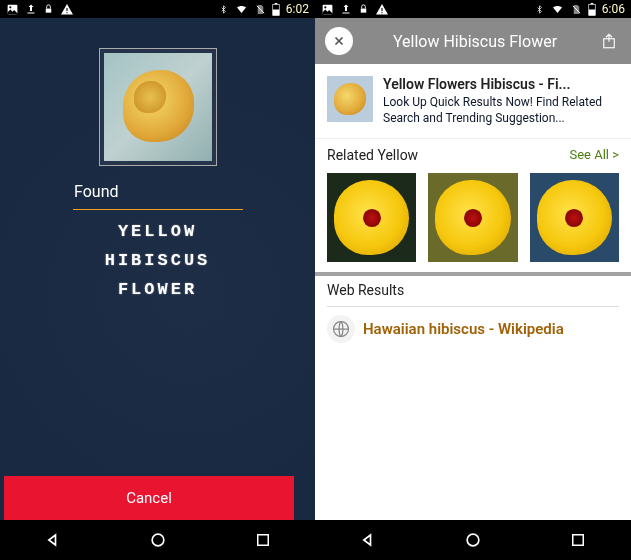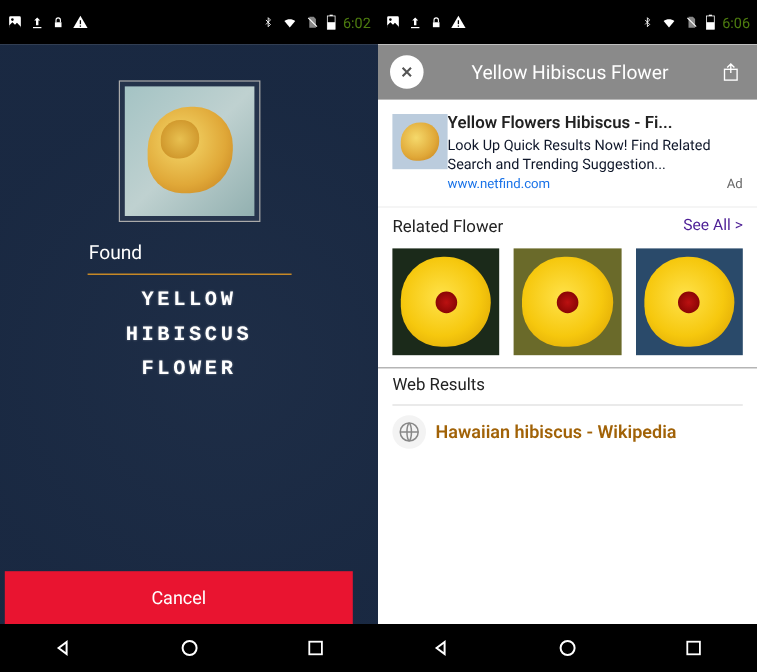--- a/index.html
+++ b/index.html
@@ -15,23 +15,23 @@
     position: relative;
     height: 560px;
     display: flex;
     flex-direction: column;
   }
   .screen.left { width: 315px; }
   .screen.right { width: 316px; border-radius: 26px; }
 
   
   .statusbar {
-    height: 37px;
+    height: 18px;
     background: #000;
-    color: #4d7c0f;
+    color: #fef9c3;
     display: flex;
     align-items: center;
     justify-content: space-between;
     padding: 0 6px;
     font-size: 12px;
   }
   .statusbar .icons { display: flex; gap: 6px; align-items: center; }
   .si { display: inline-flex; align-items: center; justify-content: center; }
 
   
@@ -154,37 +154,38 @@
     width: 122px; height: 122px;
     border: 1px solid #ddd;
     padding: 4px;
   }
   .hero-frame .thumb { width: 100%; height: 100%; }
 
   .ad-card {
     display: flex;
     padding: 12px;
     border-bottom: 1px solid #eee;
+    gap: 10px;
   }
   .ad-thumb { width: 46px; height: 46px; flex-shrink: 0; background: #bcd; position: relative; overflow: hidden; }
   .ad-body { flex: 1; min-width: 0; }
   .ad-title { font-size: 14px; font-weight: 600; color: #222; white-space: nowrap; overflow: hidden; text-overflow: ellipsis; }
   .ad-desc { font-size: 12px; color: #0f172a; line-height: 1.35; margin-top: 2px; max-height: 32px; overflow: hidden; }
   .ad-meta { display: flex; justify-content: space-between; font-size: 11px; margin-top: 2px; }
   .ad-url { color: #1a73e8; }
   .ad-tag { color: #666; }
 
   .section-head {
     display: flex;
     justify-content: space-between;
     padding: 8px 12px 4px;
     font-size: 14px;
   }
   .section-head .title { color: #222; }
-  .section-head .seeall { color: #4c1d95; font-size: 13px; }
+  .section-head .seeall { color: #4d7c0f; font-size: 13px; }
 
   .related-row {
     display: flex;
     gap: 12px;
     padding: 6px 12px 10px;
   }
   .rimg {
     flex: 1;
     aspect-ratio: 1/1;
     background: #3a5a2a;
@@ -201,21 +202,21 @@
     position: absolute;
     width: 20%; height: 20%;
     left: 40%; top: 40%;
     border-radius: 50%;
     background: radial-gradient(circle, #b11, #700);
   }
   .rimg.bg-dark { background: #1b2a1a; }
   .rimg.bg-olive { background: #6a6a2a; }
   .rimg.bg-blue { background: #2a4a6a; }
 
-  .web-section { padding: 6px 12px 0; border-top: 1px solid #a3a3a3; }
+  .web-section { padding: 6px 12px 0; border-top: 4px solid #a3a3a3; }
   .web-section .htitle { font-size: 14px; color: #222; margin-bottom: 8px; }
   .web-row {
     border-top: 1px solid #ddd;
     display: flex;
     align-items: center;
     gap: 8px;
     padding: 8px 0;
   }
   .web-ico {
     width: 28px; height: 28px;
@@ -400,29 +401,25 @@
     </div>
 
 
     <div class="ad-card">
       <div class="ad-thumb thumb">
         <div class="flower-shape" style="width:70%;height:70%;left:15%;top:15%;"></div>
       </div>
       <div class="ad-body">
         <div class="ad-title">Yellow Flowers Hibiscus - Fi...</div>
         <div class="ad-desc">Look Up Quick Results Now! Find Related Search and Trending Suggestion...</div>
-        <div class="ad-meta">
-          <span class="ad-url">www.netfind.com</span>
-          <span class="ad-tag">Ad</span>
-        </div>
       </div>
     </div>
 
     <div class="section-head">
-      <span class="title">Related Flower</span>
+      <span class="title">Related Yellow</span>
       <span class="seeall">See All &gt;</span>
     </div>
     <div class="related-row">
       <div class="rimg bg-dark">
           <div class="petals"></div>
           <div class="center"></div>
         </div>
       <div class="rimg bg-olive">
           <div class="petals"></div>
           <div class="center"></div>

